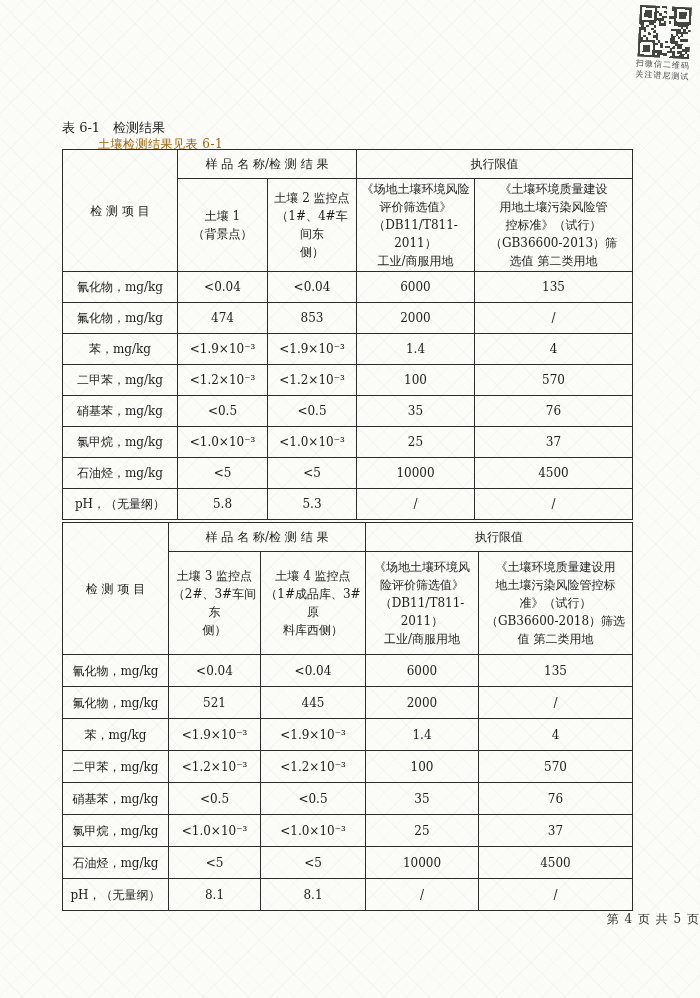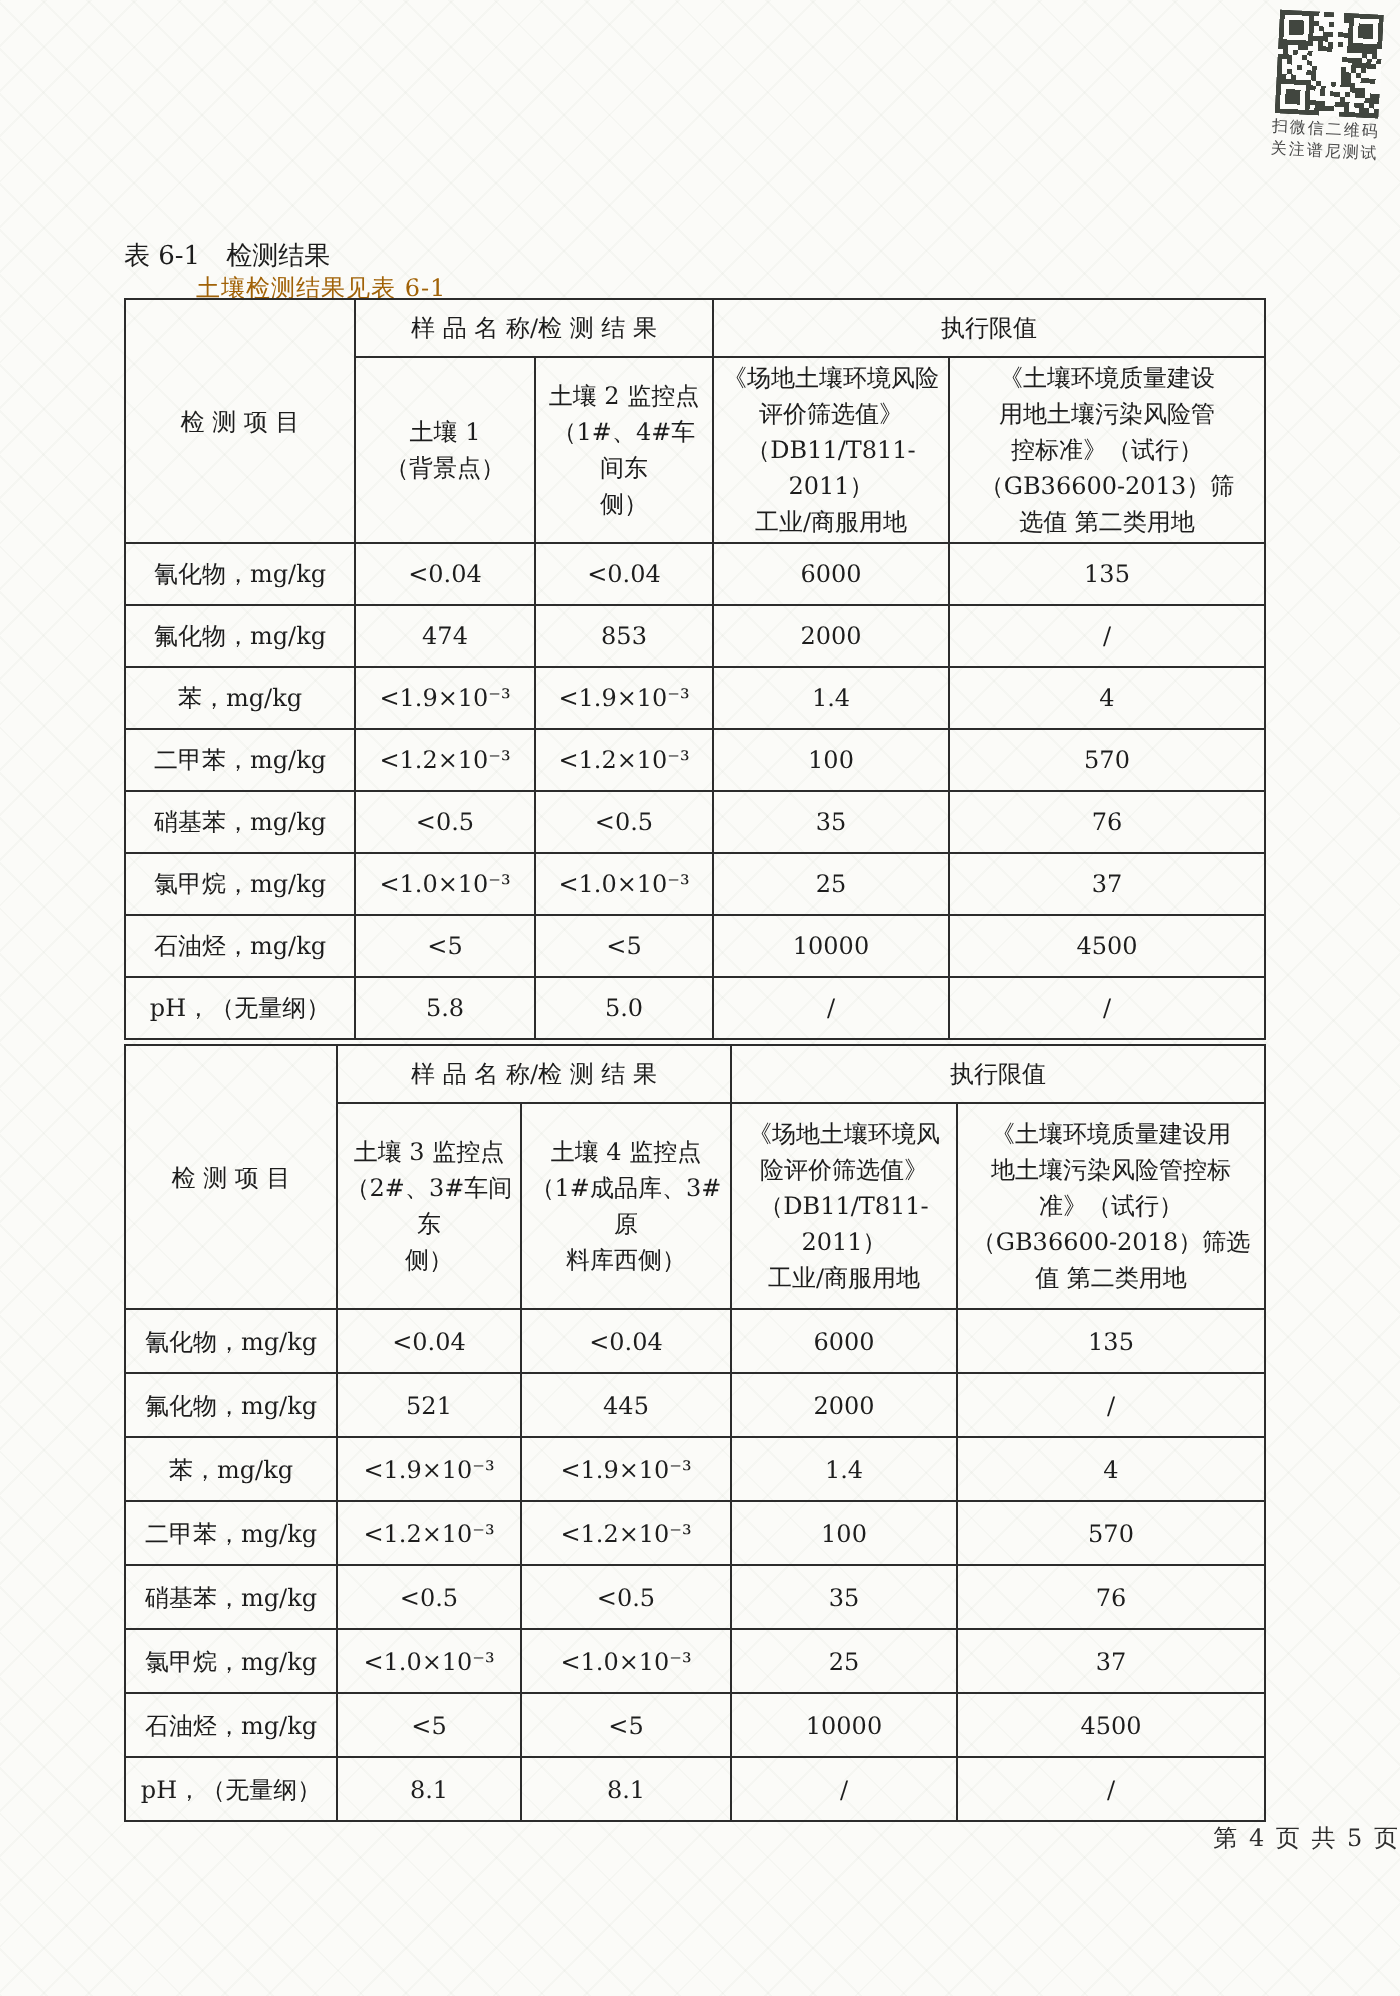--- a/index.html
+++ b/index.html
@@ -356,21 +356,21 @@
       <tr class="d">
           <td>石油烃，mg/kg</td>
           <td>&lt;5</td>
           <td>&lt;5</td>
           <td>10000</td>
           <td>4500</td>
         </tr>
       <tr class="d">
           <td>pH，（无量纲）</td>
           <td>5.8</td>
-          <td>5.0</td>
+          <td>5.3</td>
           <td>/</td>
           <td>/</td>
         </tr>
     </tbody>
   </table>
 
 
   <table class="rpt" id="table2">
     <colgroup>
         <col style="width:106px">

